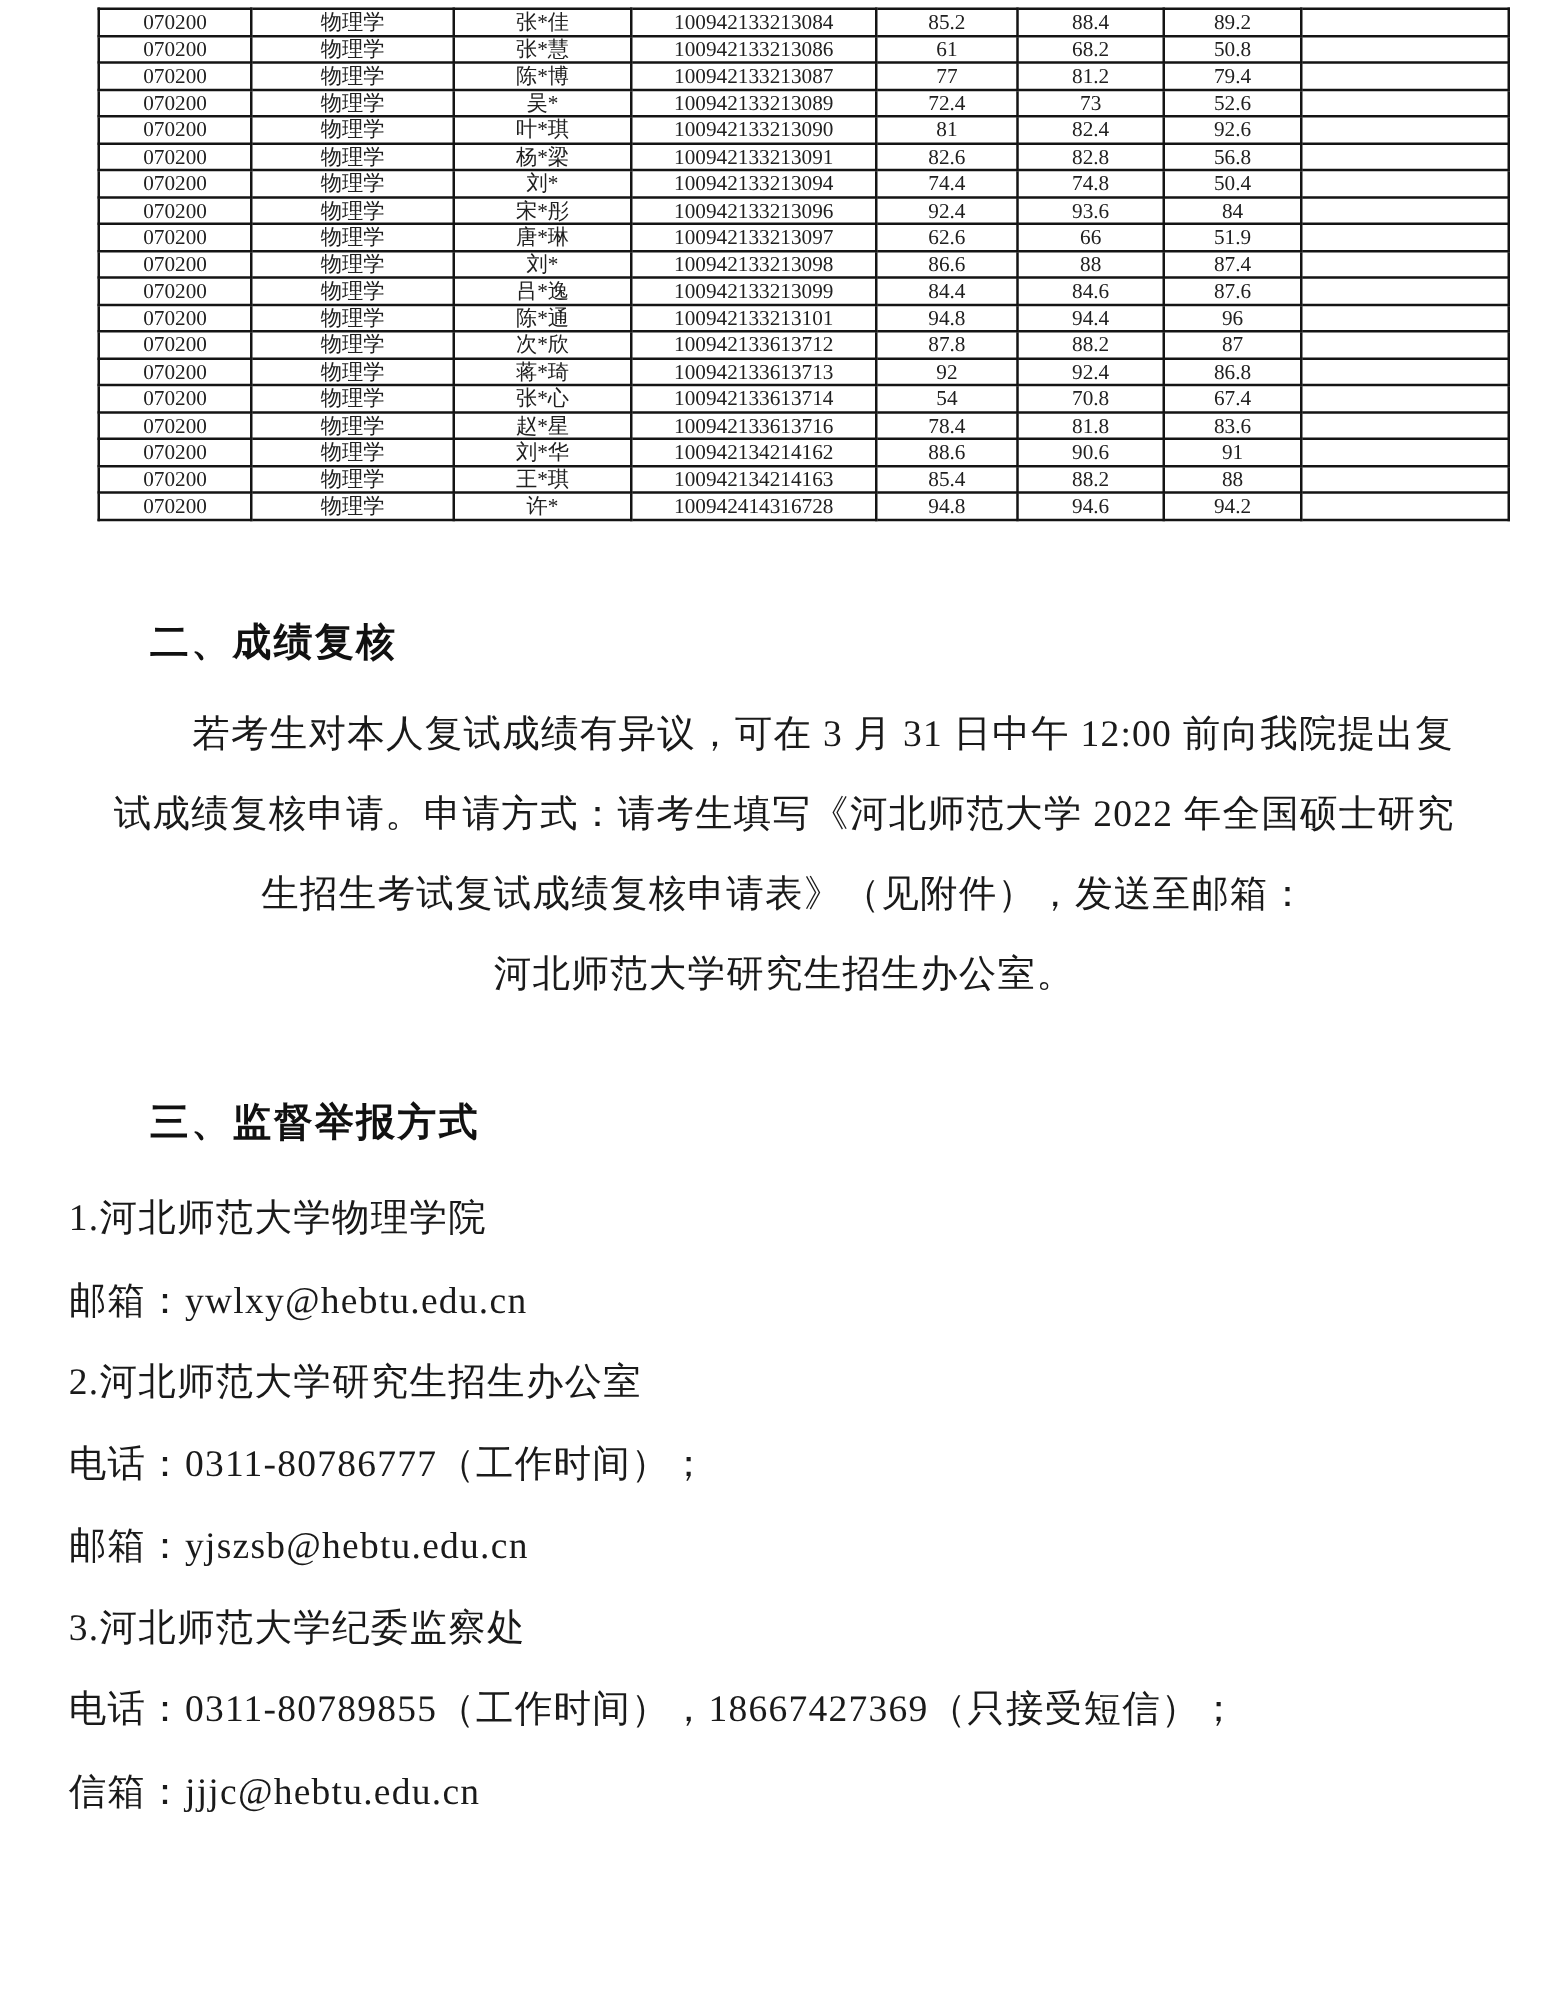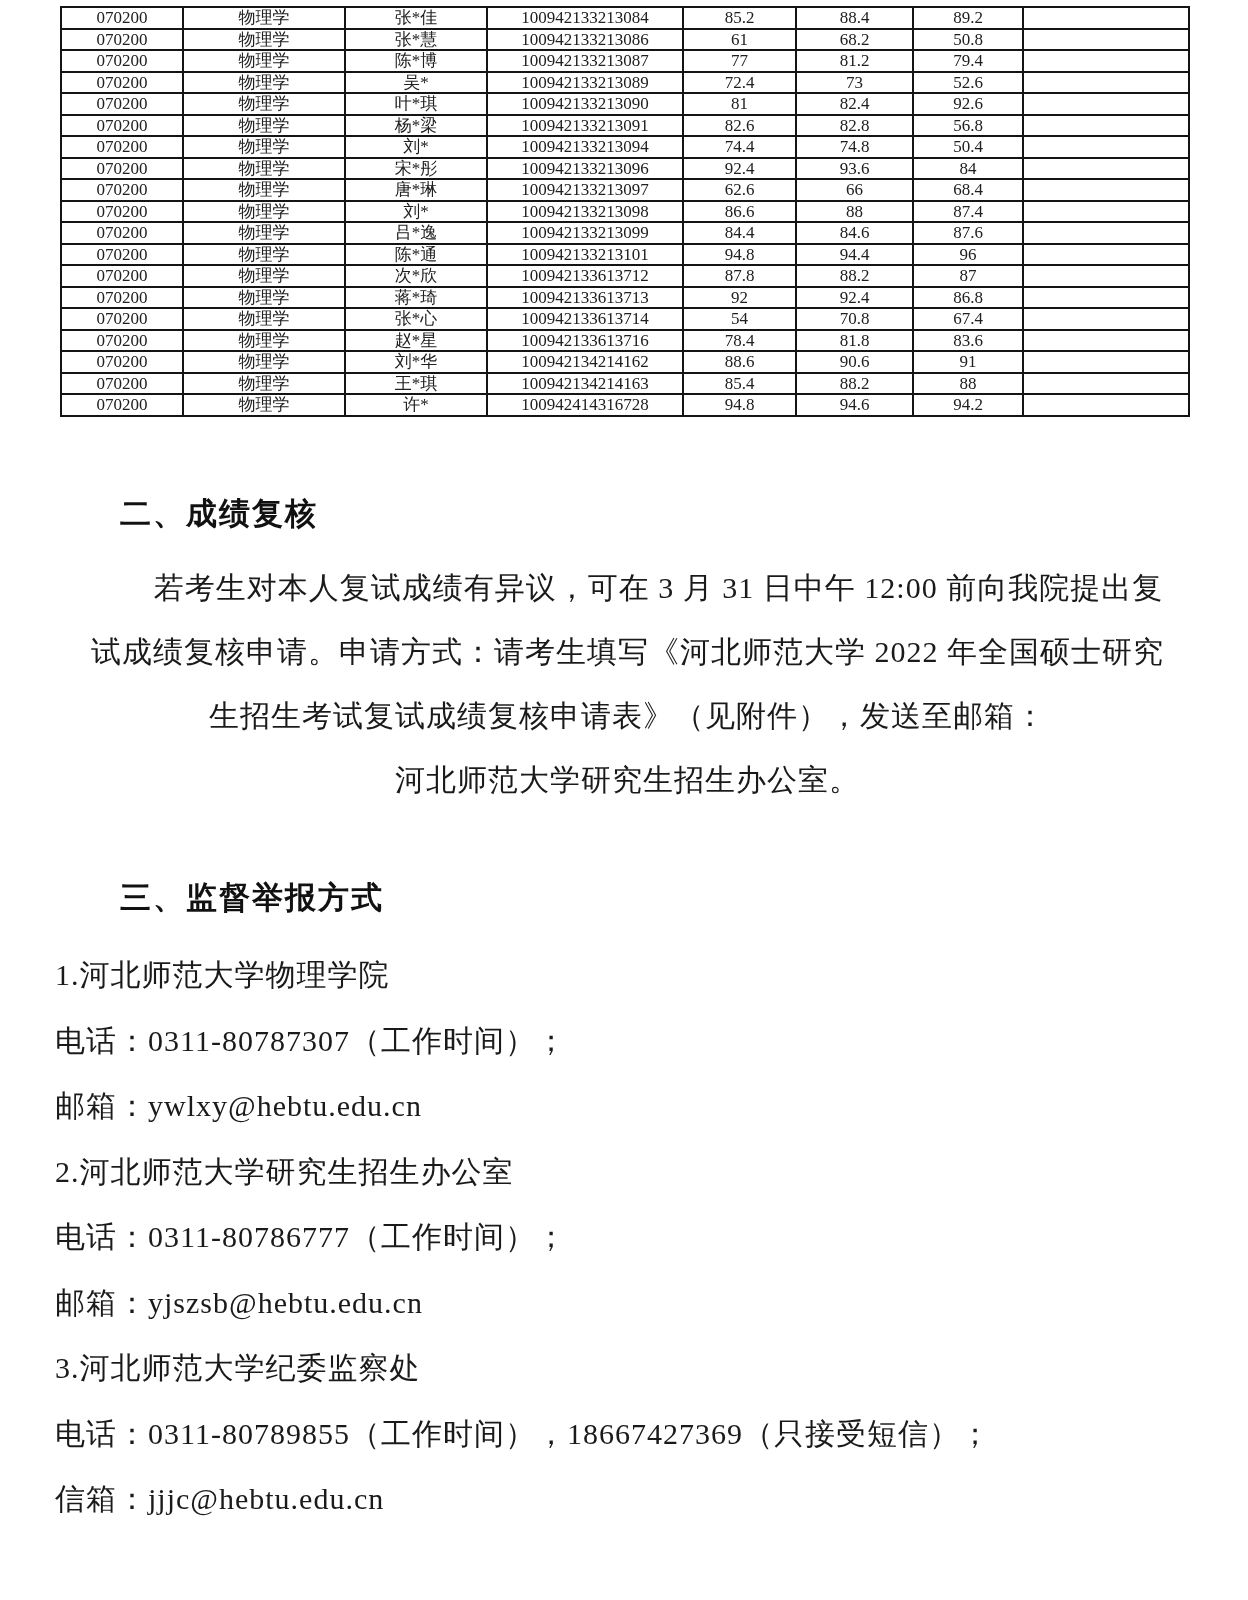--- a/index.html
+++ b/index.html
@@ -13,21 +13,21 @@
     height: 1600px;
     background: #ffffff;
     color: #1a1a1a;
     font-family: "Liberation Serif", serif;
     overflow: hidden;
   }
 
   
   table.scores {
     position: absolute;
-    left: 60px;
+    left: 78px;
     top: 6px;
     width: 1128px;
     border-collapse: collapse;
     table-layout: fixed;
   }
   table.scores td {
     border: 2px solid #141414;
     height: 19.5px;
     padding: 0 2px;
     text-align: center;
@@ -178,21 +178,21 @@
           <td>84</td>
           <td></td>
         </tr>
         <tr>
           <td>070200</td>
           <td>物理学</td>
           <td>唐*琳</td>
           <td>100942133213097</td>
           <td>62.6</td>
           <td>66</td>
-          <td>68.4</td>
+          <td>51.9</td>
           <td></td>
         </tr>
         <tr>
           <td>070200</td>
           <td>物理学</td>
           <td>刘*</td>
           <td>100942133213098</td>
           <td>86.6</td>
           <td>88</td>
           <td>87.4</td>
@@ -297,21 +297,20 @@
       <div class="line indent">若考生对本人复试成绩有异议，可在 3 月 31 日中午 12:00 前向我院提出复</div>
       <div class="line">试成绩复核申请。申请方式：请考生填写《河北师范大学 2022 年全国硕士研究</div>
       <div class="line">生招生考试复试成绩复核申请表》（见附件），发送至邮箱：</div>
       <div class="line">河北师范大学研究生招生办公室。</div>
     </div>
 
   <h2 class="sec-heading" id="heading-report">三、监督举报方式</h2>
 
   <div class="contacts">
       <div class="line">1.河北师范大学物理学院</div>
-      <div class="line">电话：0311-80787307（工作时间）；</div>
       <div class="line">邮箱：ywlxy@hebtu.edu.cn</div>
       <div class="line">2.河北师范大学研究生招生办公室</div>
       <div class="line">电话：0311-80786777（工作时间）；</div>
       <div class="line">邮箱：yjszsb@hebtu.edu.cn</div>
       <div class="line">3.河北师范大学纪委监察处</div>
       <div class="line">电话：0311-80789855（工作时间），18667427369（只接受短信）；</div>
       <div class="line">信箱：jjjc@hebtu.edu.cn</div>
     </div>
 
 </div>

